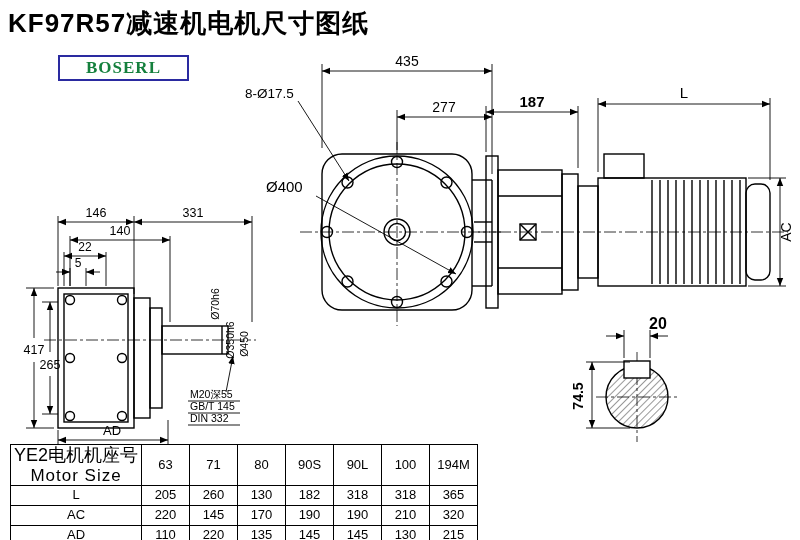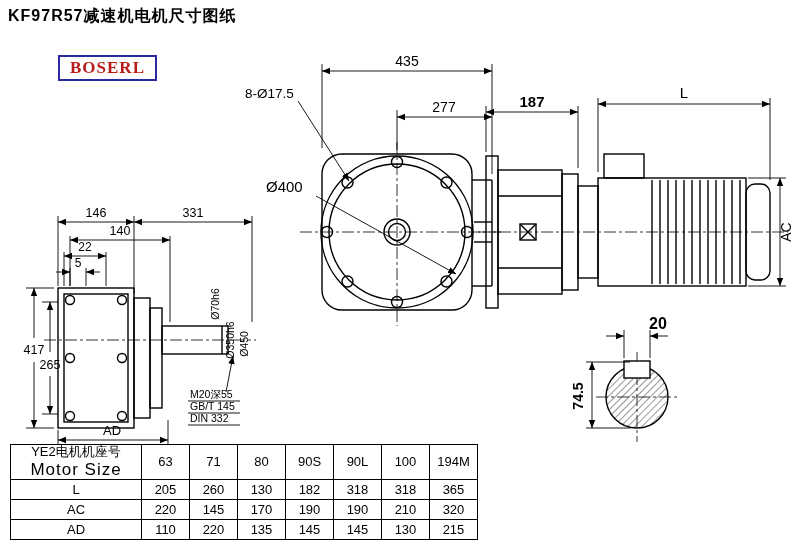--- a/index.html
+++ b/index.html
@@ -1,27 +1,27 @@
 <!DOCTYPE html>
 <html><head>
 <meta charset="utf-8">
 <style>
   html,body{margin:0;padding:0;background:#fff;}
   body{width:800px;height:540px;position:relative;font-family:"Liberation Sans",sans-serif;color:#000;overflow:hidden;}
-  .title{position:absolute;left:8px;top:6px;font-size:16px;font-weight:bold;letter-spacing:1px;white-space:nowrap;}
-  .logo{position:absolute;left:58px;top:55px;border:2px solid #2a2aa0;padding:1px 10px;
-        font-family:"Liberation Serif",serif;font-weight:bold;font-size:17px;color:#b91c1c;letter-spacing:1px;background:#fff;}
+  .title{position:absolute;left:8px;top:6px;font-size:26px;font-weight:bold;letter-spacing:1px;white-space:nowrap;}
+  .logo{position:absolute;left:58px;top:55px;border:2px solid #2a2aa0;padding:1px 26px;
+        font-family:"Liberation Serif",serif;font-weight:bold;font-size:17px;color:#15803d;letter-spacing:1px;background:#fff;}
   svg.drawing{position:absolute;left:0;top:0;}
   svg text{font-family:"Liberation Sans",sans-serif;fill:#000;stroke:none;}
   .spec-table{position:absolute;left:10px;top:444px;border-collapse:collapse;table-layout:fixed;background:#fff;}
   .spec-table td{border:1px solid #000;text-align:center;font-size:13px;padding:0;height:19px;line-height:1.15;}
   .spec-table td.lbl{width:130px;}
   .spec-table td.val{width:47px;}
   .spec-table tr.hdr td{height:33px;}
-  .hdr-cn{font-size:13px;}
+  .hdr-cn{font-size:18px;}
   .hdr-en{font-size:17px;letter-spacing:1px;}
 </style>
 </head>
 <body>
 
 <div class="title">KF97R57减速机电机尺寸图纸</div>
 <div class="logo">BOSERL</div>
 
 <svg class="drawing" width="800" height="540" viewBox="0 0 800 540">
   <defs>

